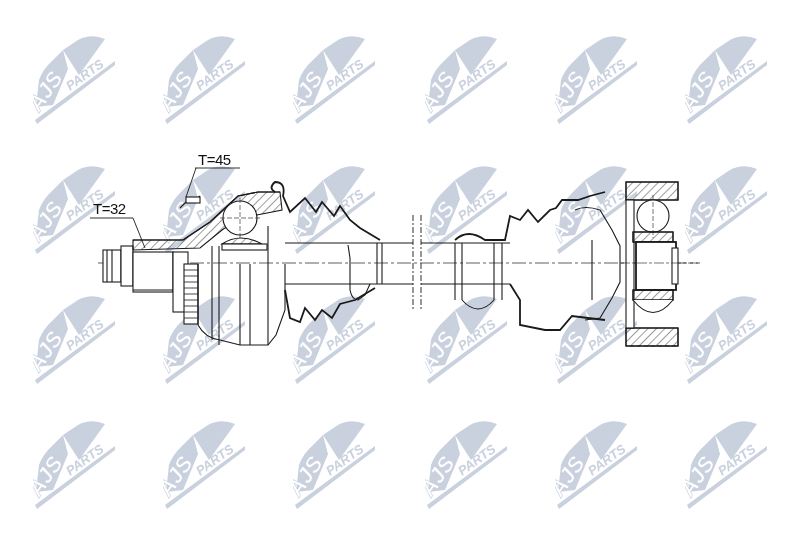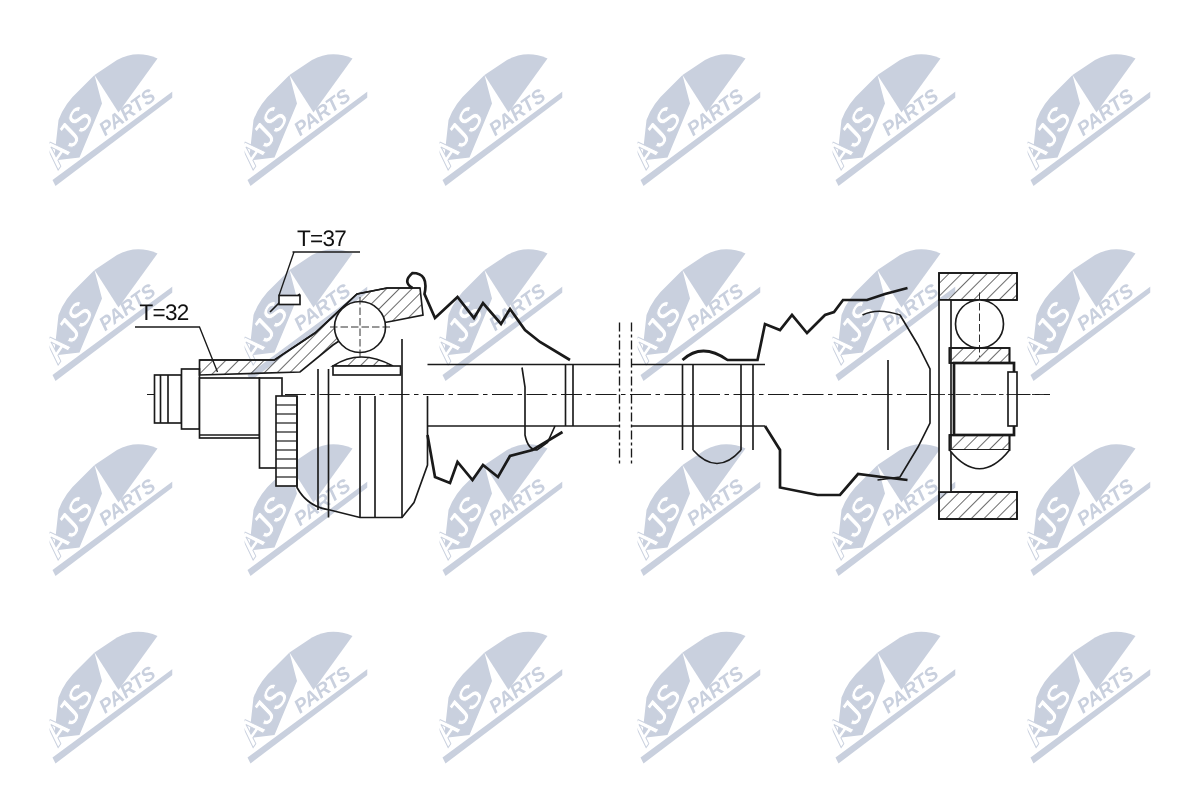--- a/index.html
+++ b/index.html
@@ -390,15 +390,15 @@
       </g>
 
       <g stroke-width="0.9">
         <path d="M195 168 L240 168"></path>
         <path d="M196 168 L186 197"></path>
         <path d="M90 218 L133 218 L145 248"></path>
       </g>
     </g>
   </svg>
 
-  <div class="label" style="left:198px;top:151px;">T=37</div>
+  <div class="label" style="left:198px;top:151px;">T=45</div>
   <div class="label" style="left:93px;top:200px;">T=32</div>
 </div>
 
 </body></html>

